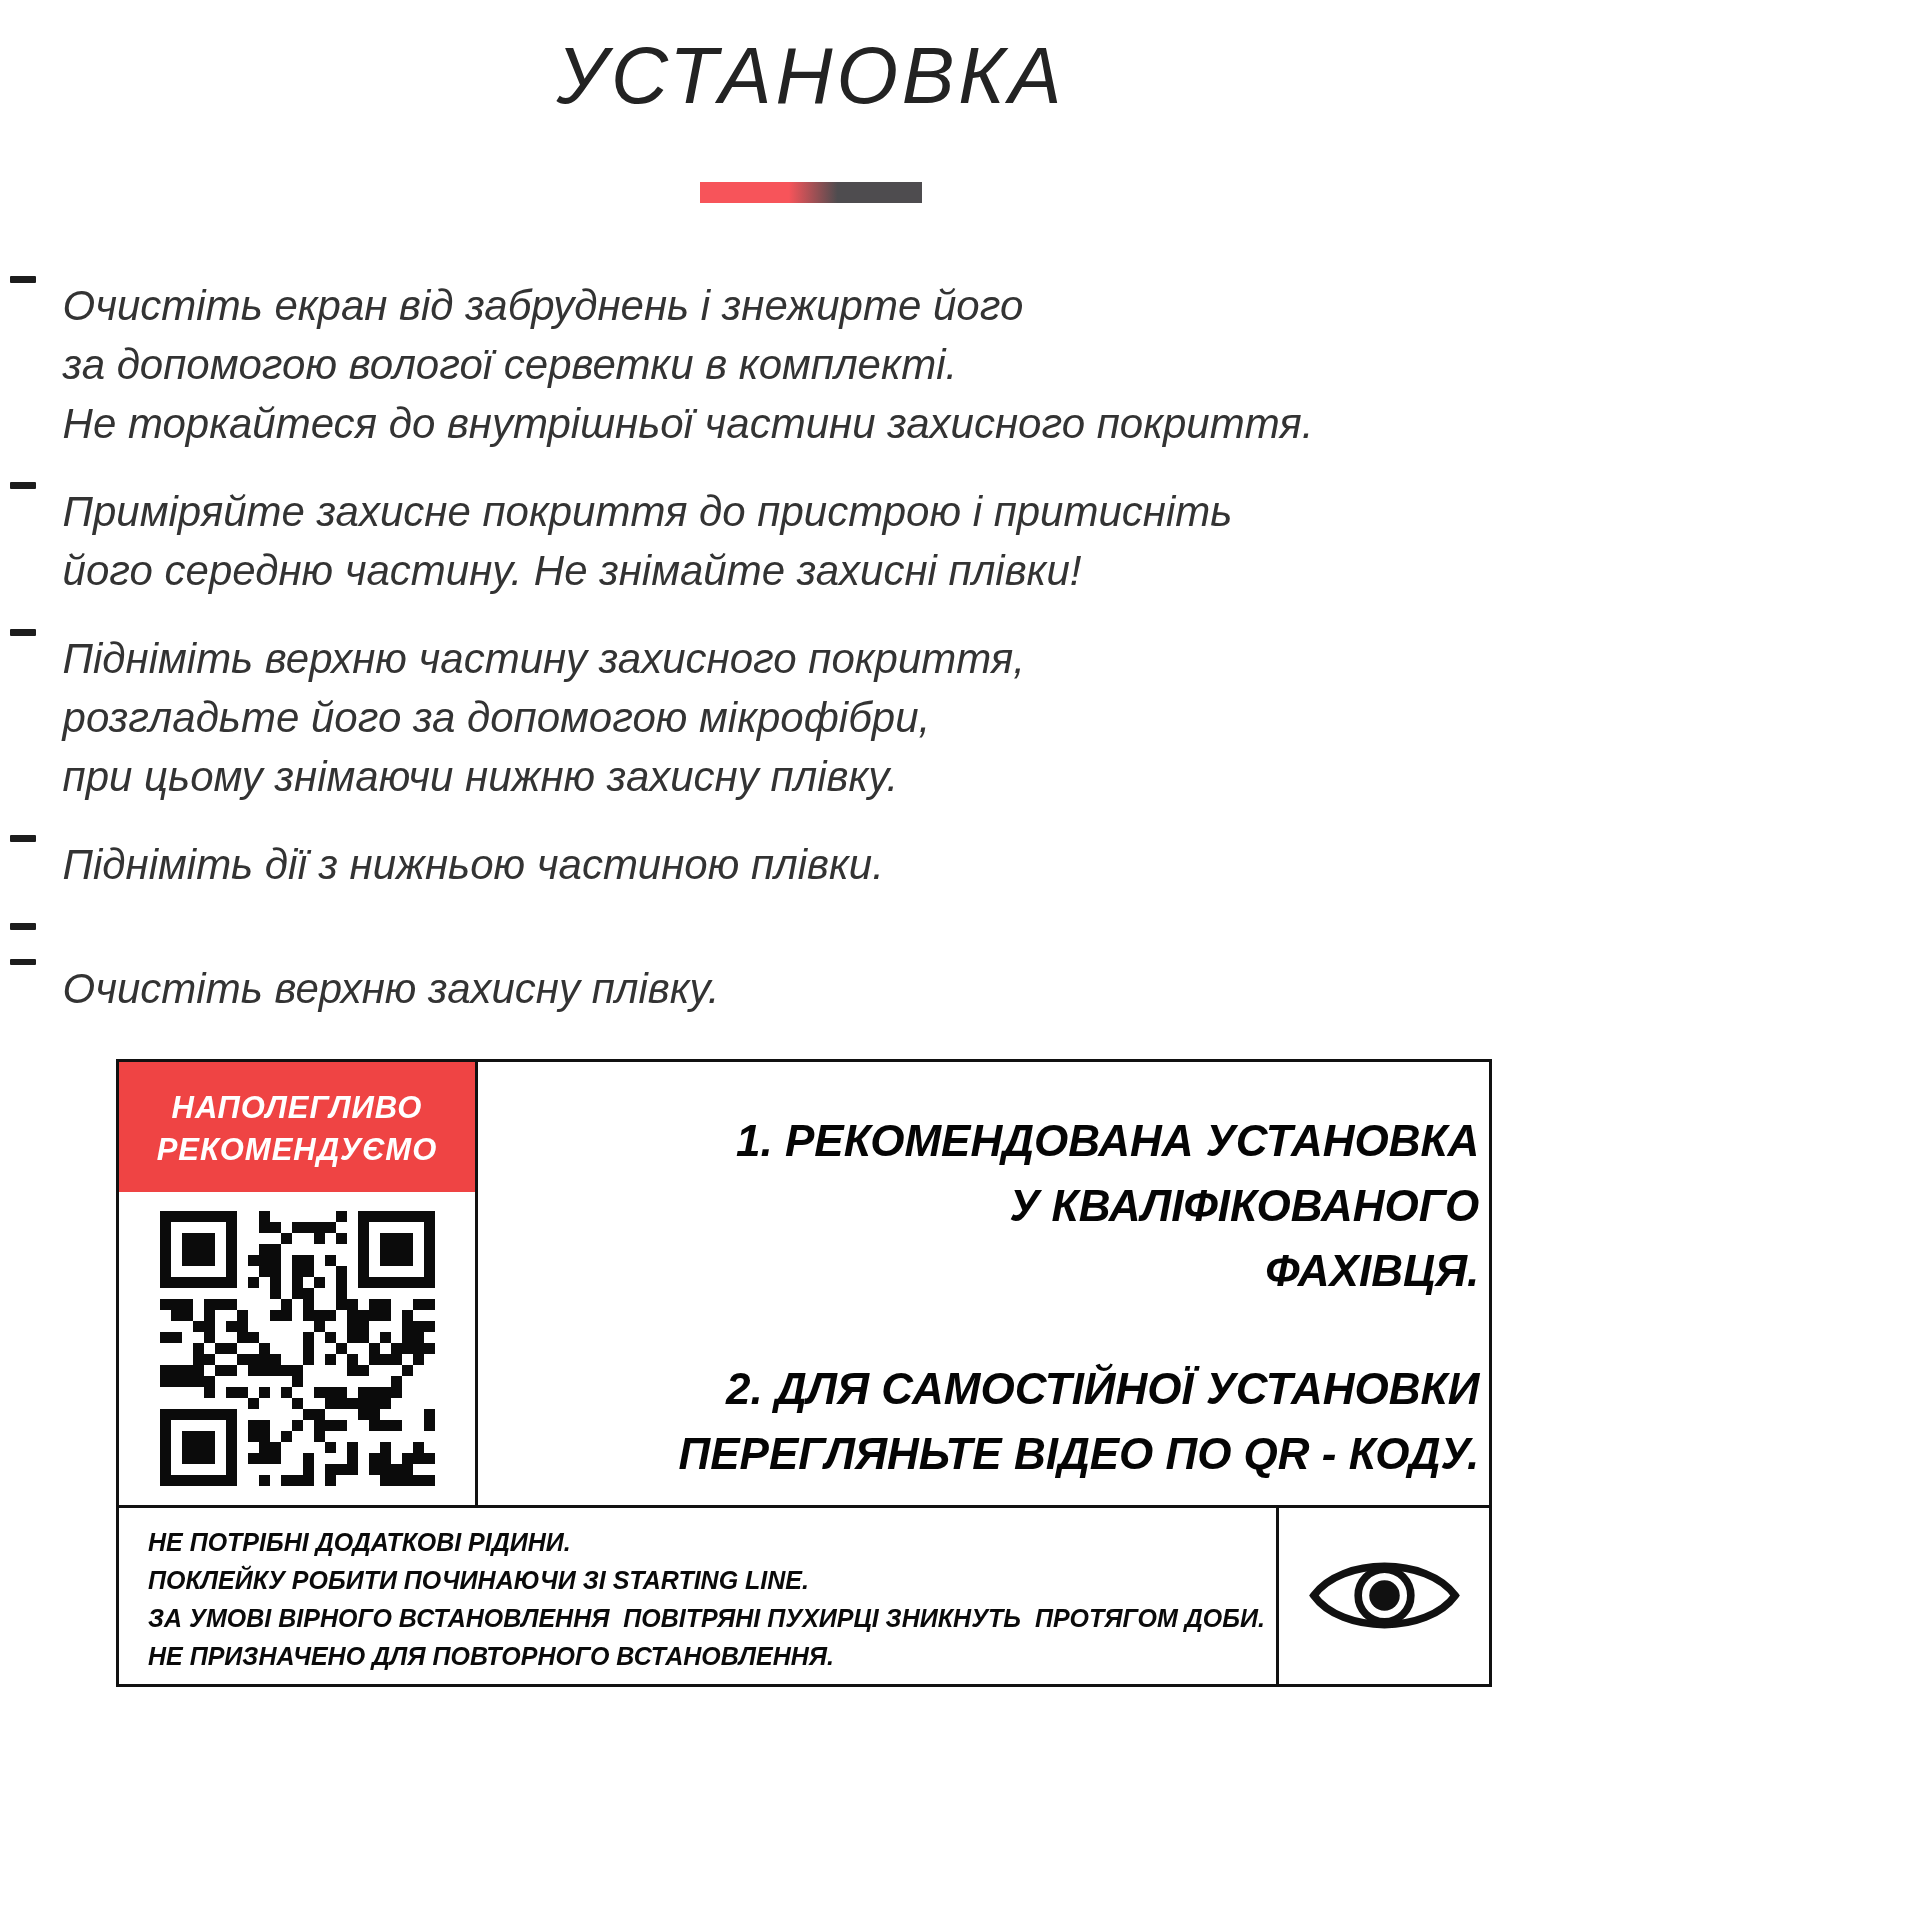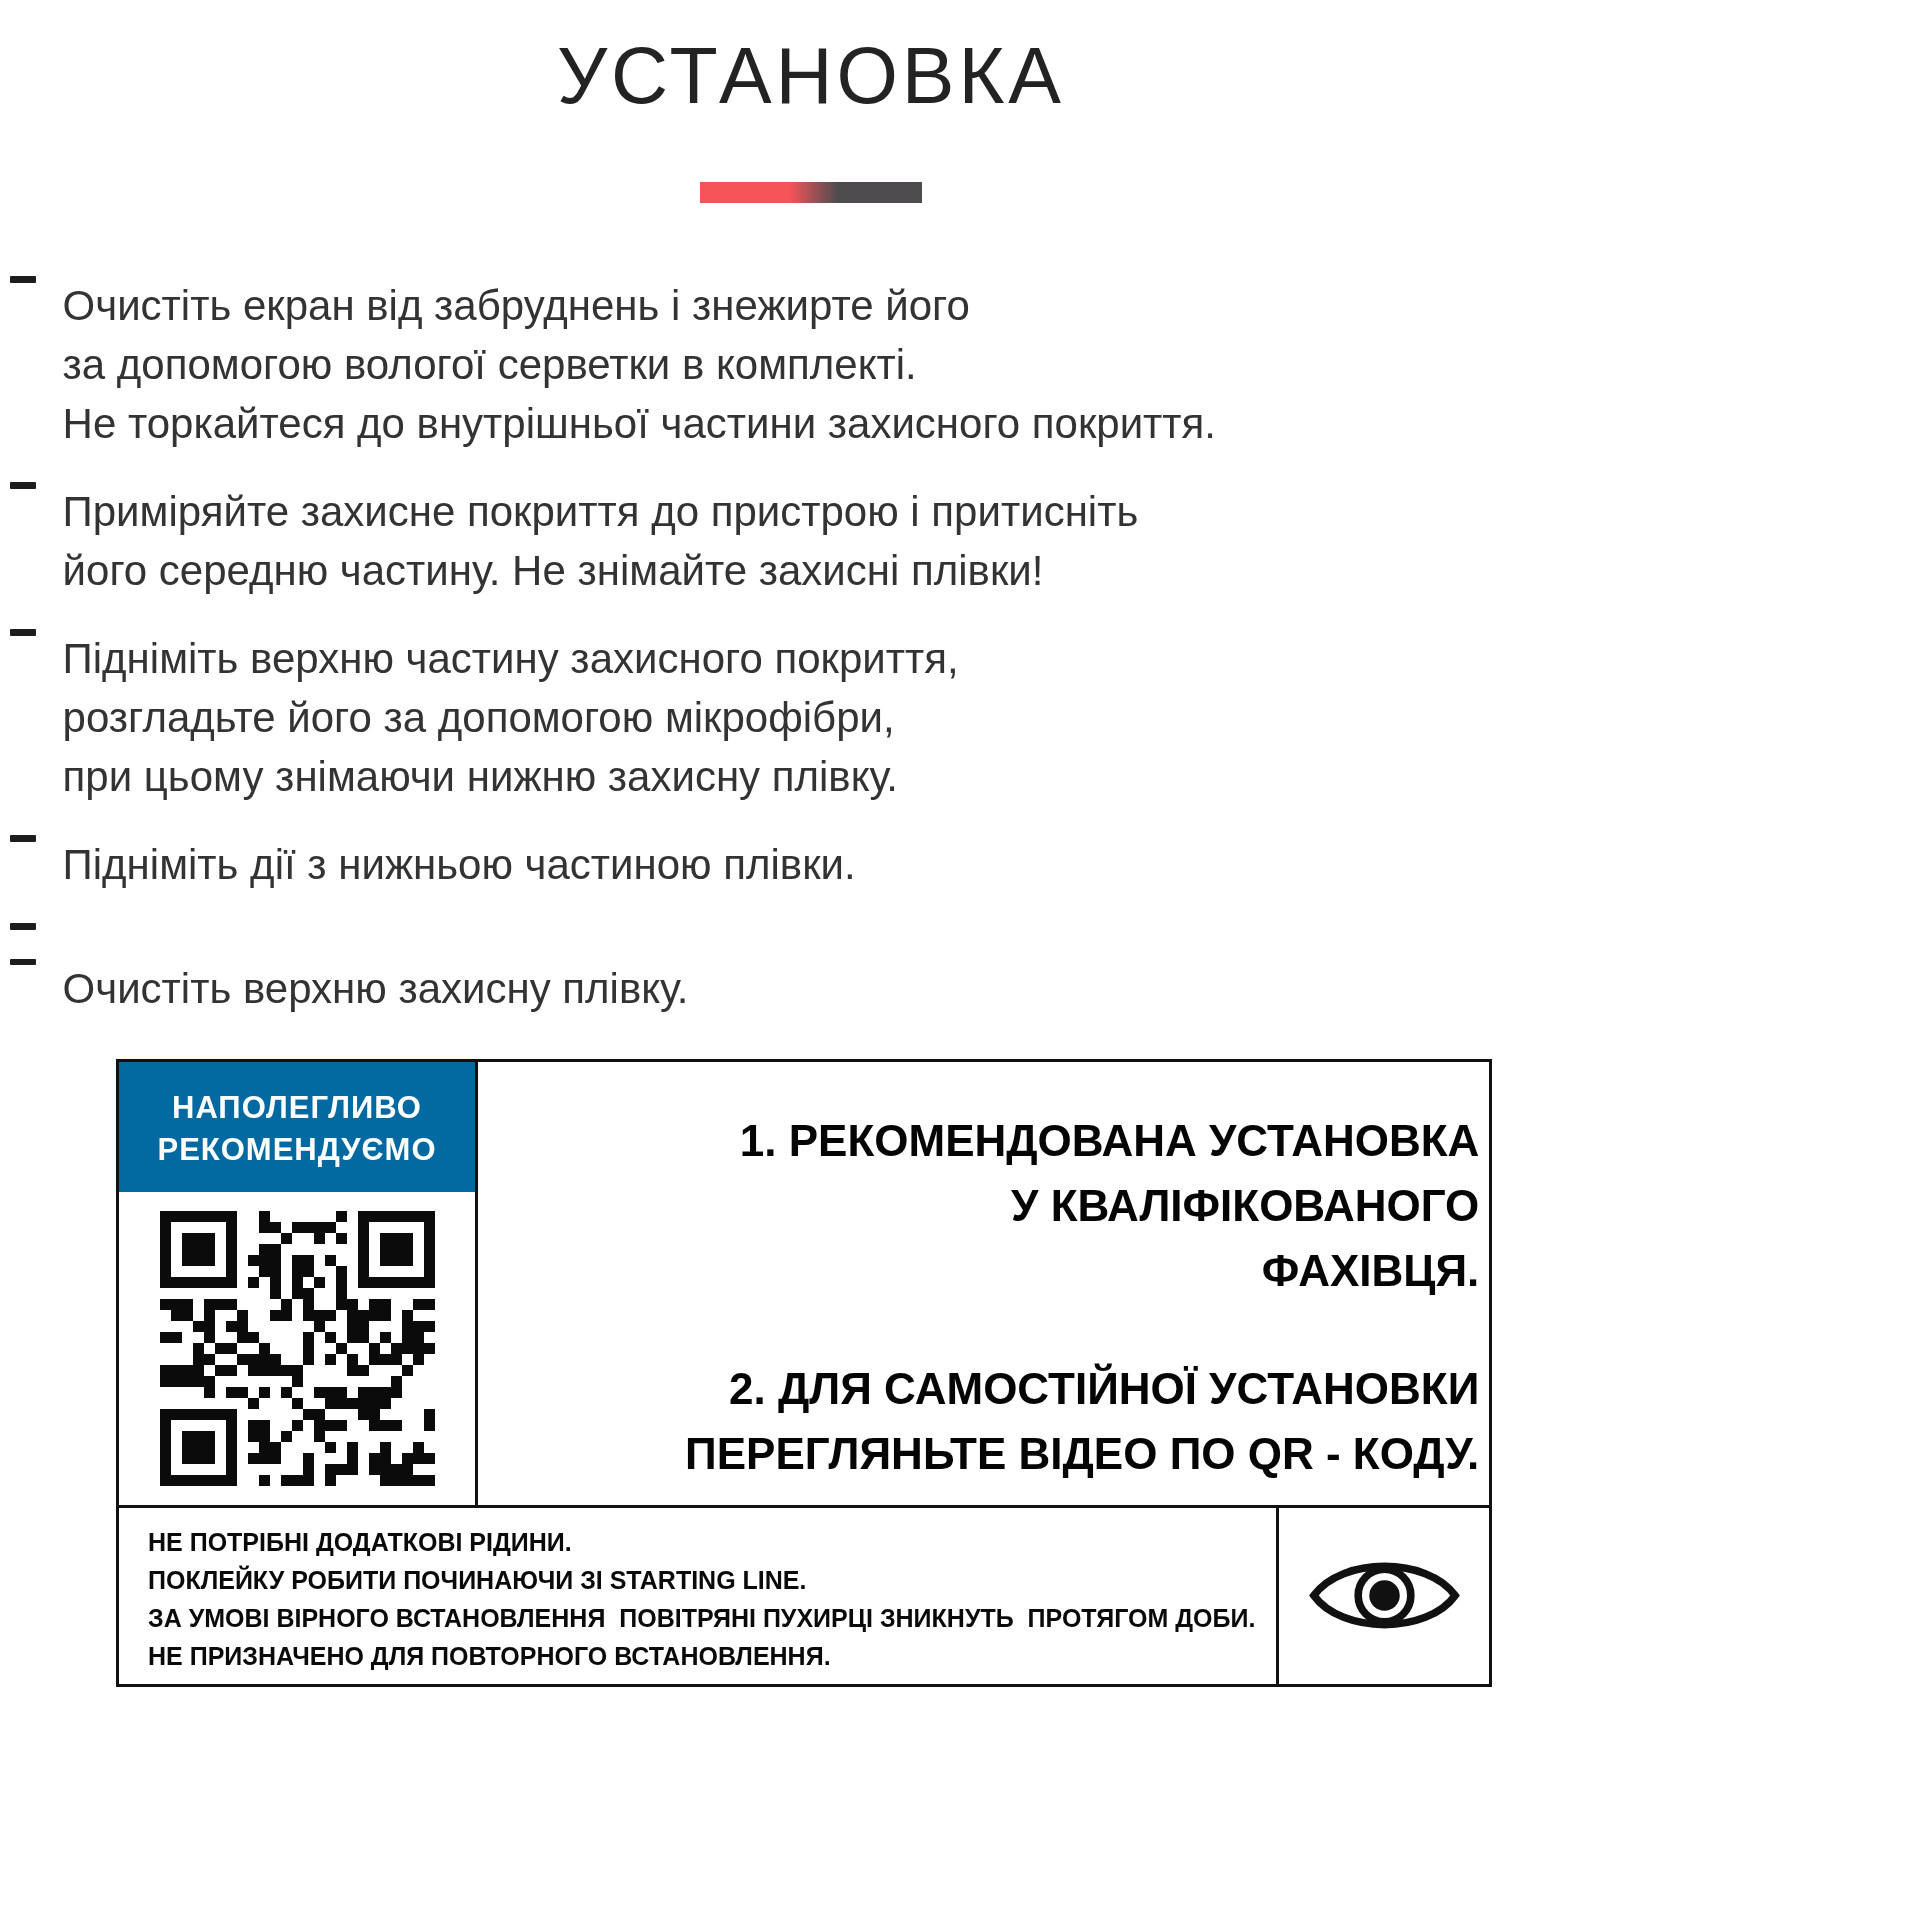--- a/index.html
+++ b/index.html
@@ -2,21 +2,21 @@
 <html><head>
 <meta charset="utf-8">
 <style>
   html,body{margin:0;padding:0;background:#ffffff;}
   body{
     width:1931px;height:1931px;overflow:hidden;
     font-family:"Liberation Sans","DejaVu Sans",sans-serif;
     color:#333;
     -webkit-font-smoothing:antialiased;
   }
-  .content{width:1622px;}
+  .content{width:1622px;font-style:italic;}
 
   .page-title{
     margin:0;padding-top:29px;
     text-align:center;
     font-size:79px;font-weight:400;letter-spacing:3.9px;
     color:#232323;line-height:1.2;
   }
   .title-divider{
     width:222px;height:21px;
     margin:58px auto 0 auto;
@@ -50,21 +50,21 @@
     border-bottom:3.9px solid #111;
   }
   .qr-cell{
     width:359px;flex:0 0 359px;
     border-right:3.9px solid #111;
     box-sizing:border-box;
     display:flex;flex-direction:column;
     background:#fff;
   }
   .qr-header{
-    background:#0369a1;color:#fff;
+    background:#ef4444;color:#fff;
     text-align:center;
     padding:25px 0 21px 0;
     font-weight:700;font-size:31px;line-height:42px;
     letter-spacing:1px;
   }
   .qr-wrap{flex:1;display:flex;align-items:center;justify-content:center;}
   .qr-svg{width:275px;height:275px;display:block;}
 
   .items-cell{
     flex:1;

